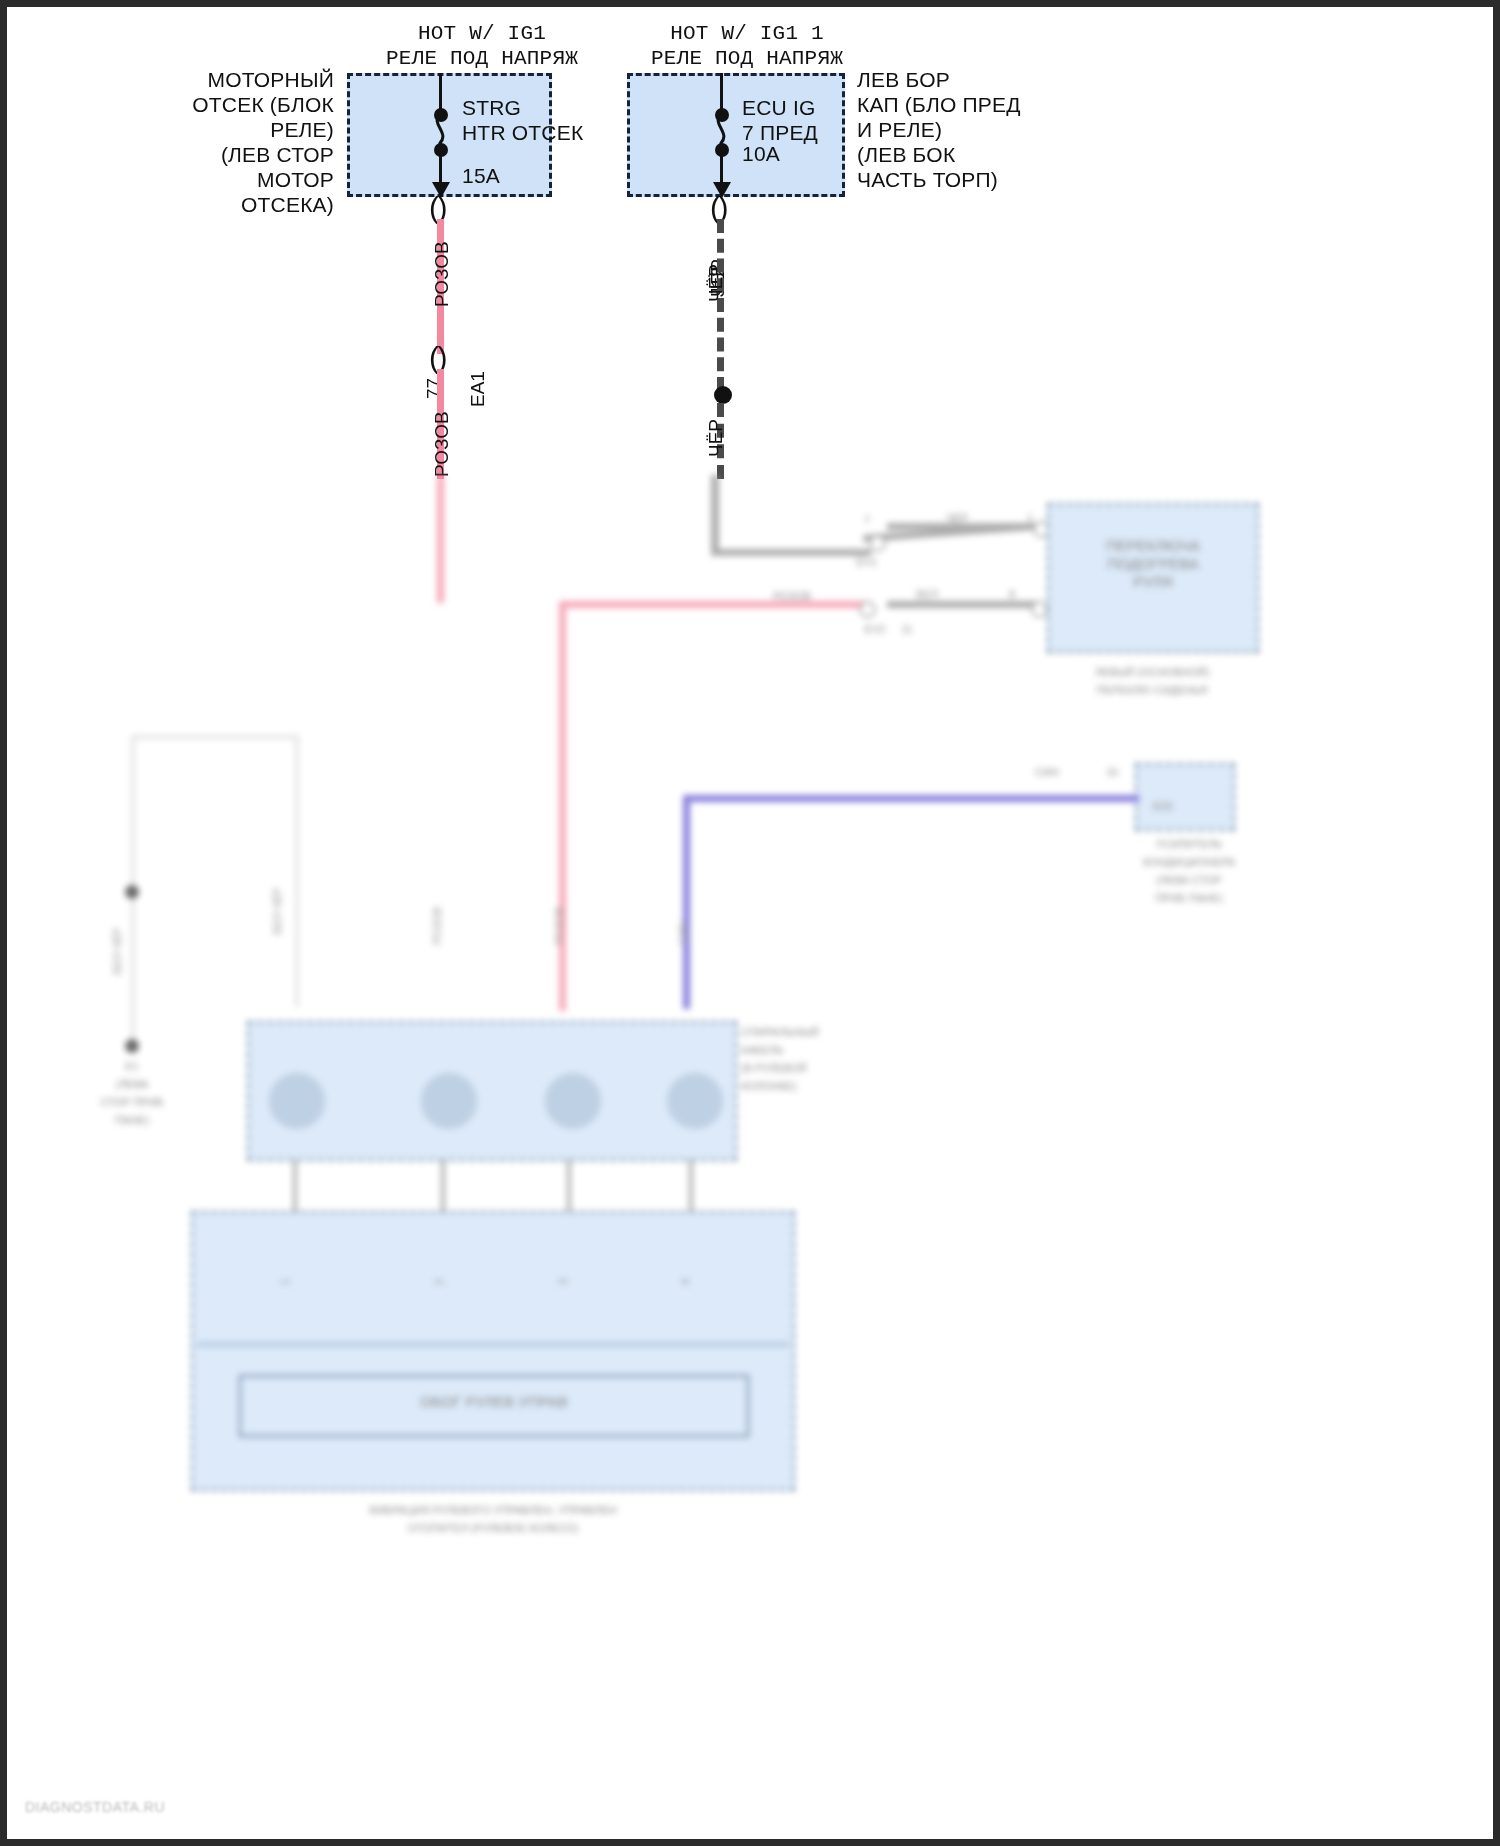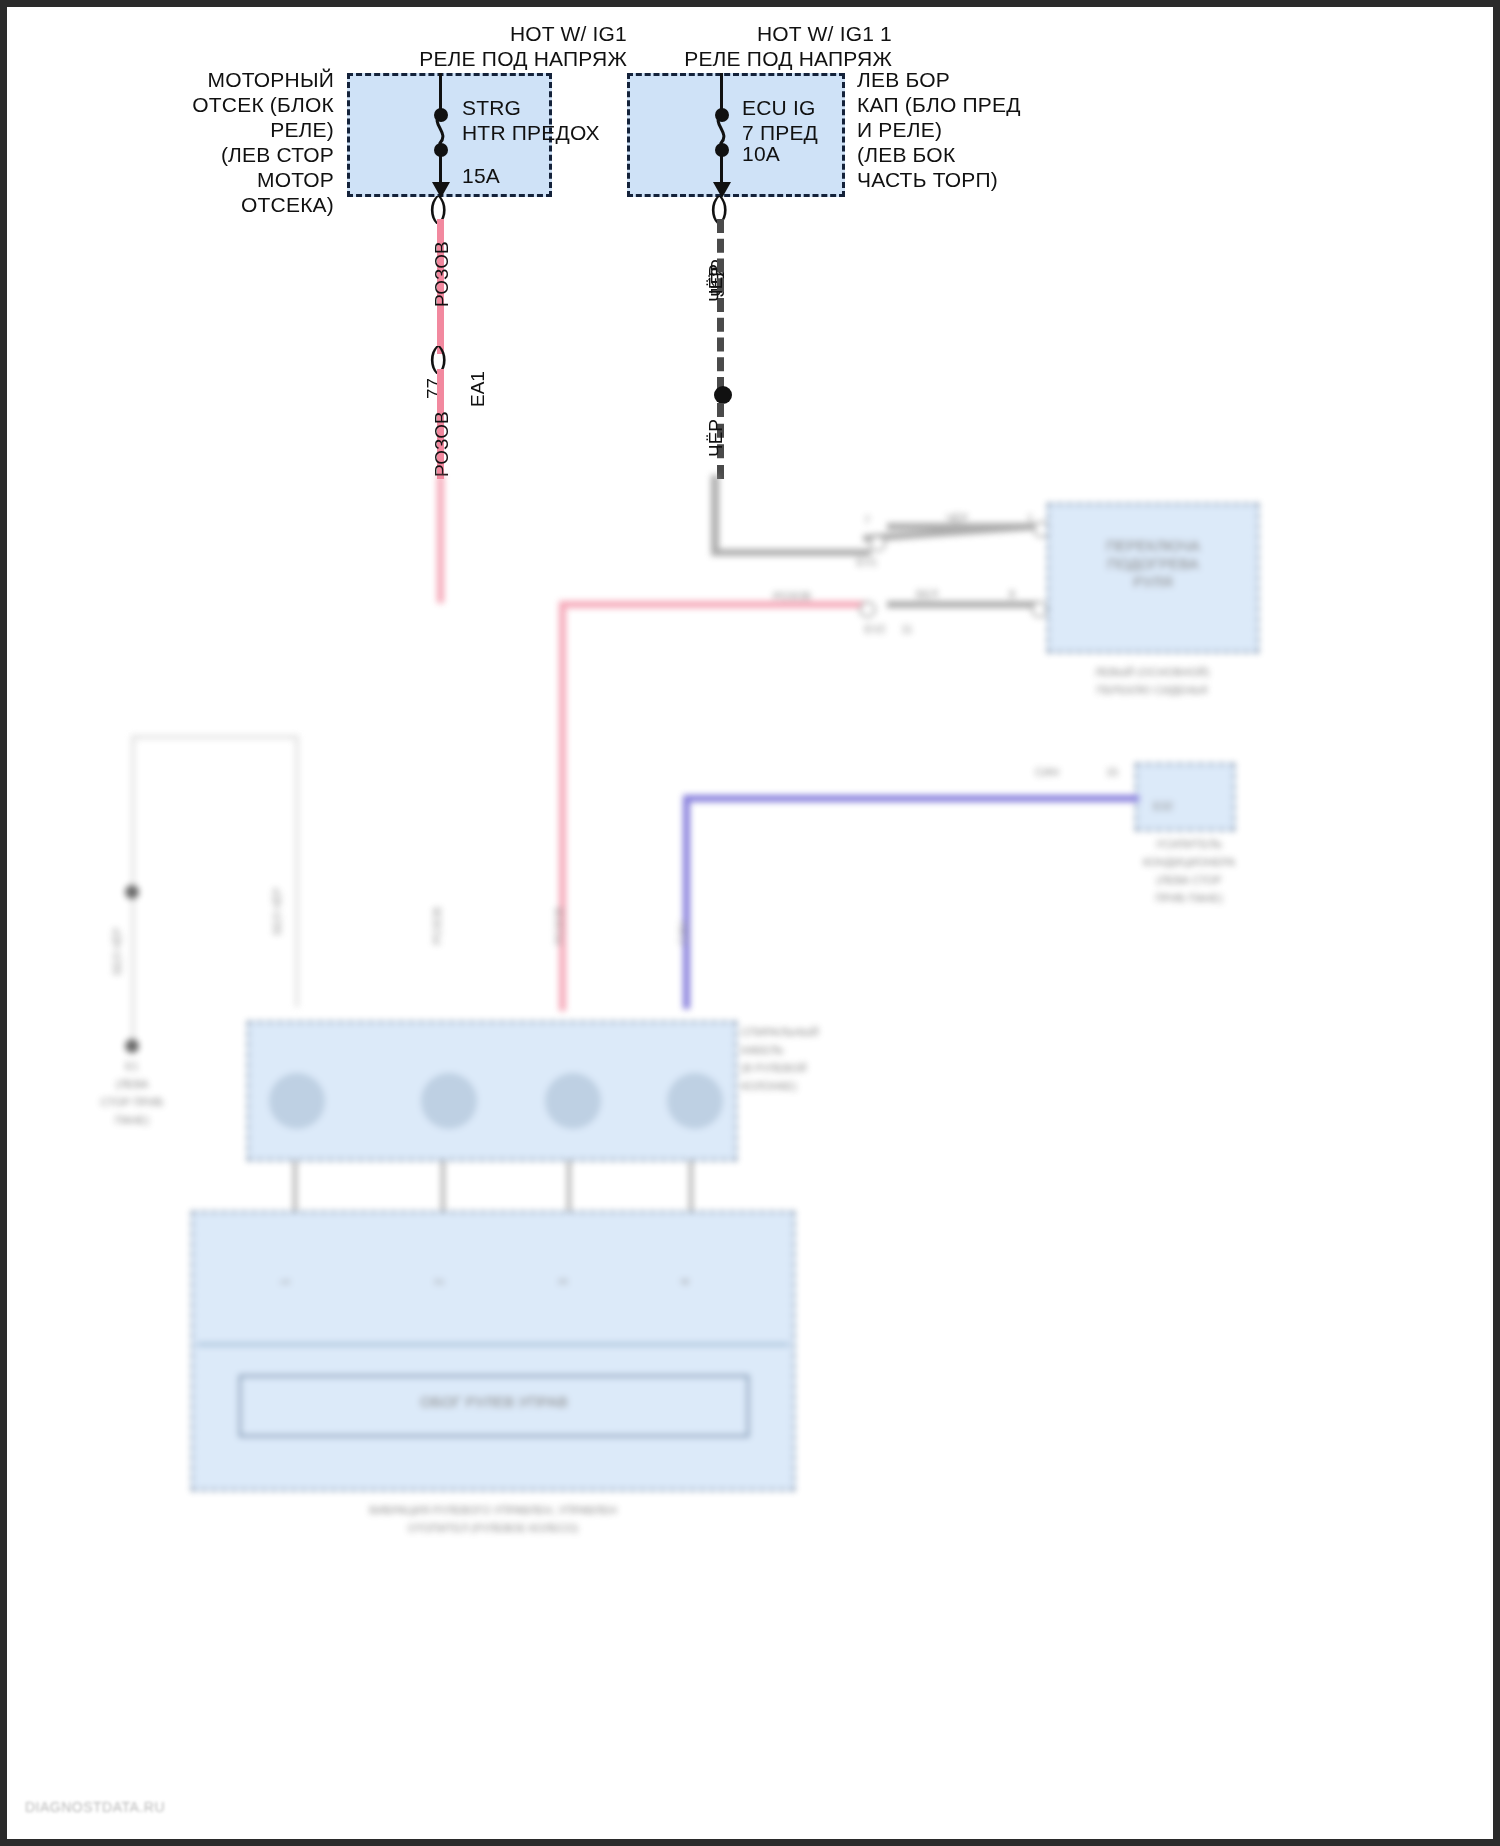--- a/index.html
+++ b/index.html
@@ -20,21 +20,21 @@
 
   
   .ttl{
     font-size:21px;
     line-height:25px;
     color:#111111;
     letter-spacing:.2px;
     white-space:pre-line;
     font-weight:400;
   }
-  .ttl.center{text-align:right;}
+  .ttl.center{text-align:center;font-family:Liberation Mono, monospace;}
   .ttl.right{text-align:right;}
   .ttl.left{text-align:left;}
 
   
   .fusebox{
     background:#cfe2f7;
     border:3px dashed #14223a;
     box-sizing:border-box;
   }
 
@@ -151,21 +151,21 @@
   <div class="dot" style="left:427px;top:101px;"></div>
 
   <svg class="abs" style="left:421px;top:108px;" width="26" height="40">
     <path d="M12 0 C 2 8, 22 18, 12 28 L12 40" stroke="#111" stroke-width="3" fill="none"></path>
   </svg>
   <div class="dot" style="left:427px;top:136px;"></div>
   <div class="wire w-blk" style="left:432px;top:144px;width:3px;height:34px;"></div>
   <div class="arrowhead" style="left:425px;top:175px;"></div>
 
   <div class="abs ttl left" style="left:455px;top:88px;width:180px;">STRG
-HTR ПРЕДОХ</div>
+HTR ОТСЕК</div>
   <div class="abs ttl left" style="left:455px;top:156px;width:90px;">15A</div>
 
   <div class="abs ttl center" style="left:595px;top:14px;width:290px;">HOT W/ IG1 1
 РЕЛЕ ПОД НАПРЯЖ</div>
 
   <div class="abs fusebox" style="left:620px;top:66px;width:218px;height:124px;"></div>
 
   <div class="abs ttl left" style="left:850px;top:60px;width:230px;">ЛЕВ БОР
 КАП (БЛО ПРЕД
 И РЕЛЕ)

